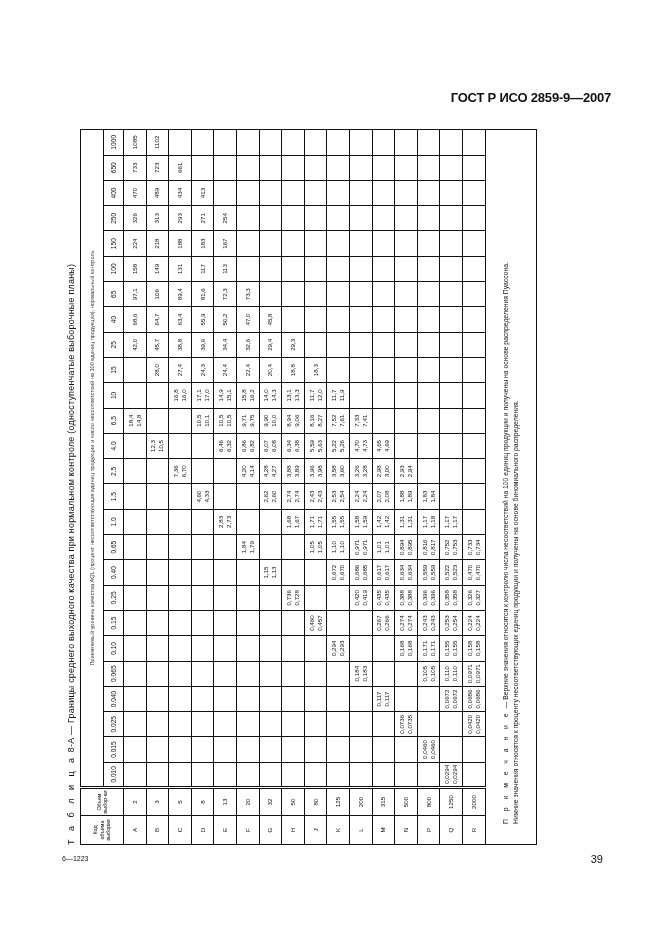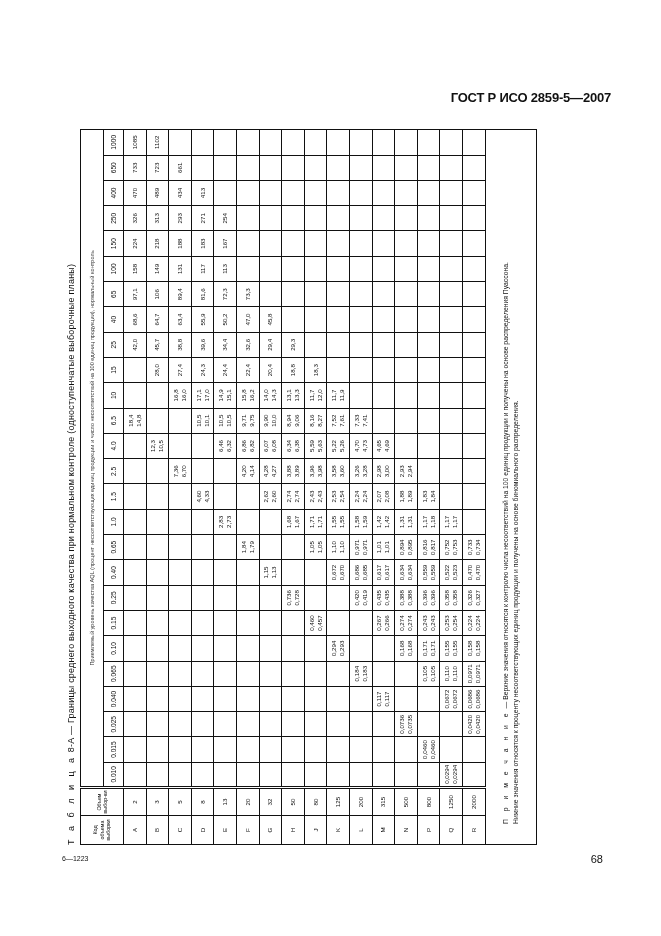--- a/index.html
+++ b/index.html
@@ -21,21 +21,21 @@
   td.size{border-right:3px double #111;}
   th.size{border-right:3px double #111;}
   .val{display:block;}
   td.note{height:42px;text-align:left;font-size:6.8px;line-height:10px;padding:4px 20px;border-top:1.5px solid #111;}
   .note-label{letter-spacing:3px;}
   table{border:1.5px solid #111;}
 </style>
 </head>
 <body>
 
-<div class="doc-header">ГОСТ Р ИСО 2859-5—2007</div>
+<div class="doc-header">ГОСТ Р ИСО 2859-9—2007</div>
 
 <div class="rot-wrap">
   <div class="caption">
     <span class="spaced">Т а б л и ц а</span>
     <span>8-А</span>
     <span>— Границы среднего выходного качества при нормальном контроле (одноступенчатые выборочные планы)</span>
   </div>
   <table>
     <thead>
       <tr>
@@ -963,13 +963,13 @@
           <span class="note-label">П р и м е ч а н и е</span>
           <span>— Верхние значения относятся к контролю числа несоответствий на 100 единиц продукции и получены на основе распределения Пуассона.</span><br>
           <span>Нижние значения относятся к проценту несоответствующих единиц продукции и получены на основе биномиального распределения.</span>
         </td>
       </tr>
     </tfoot>
   </table>
 </div>
 
 <div class="footer-left">6—1223</div>
-<div class="page-num">68</div>
+<div class="page-num">39</div>
 
 </body></html>

